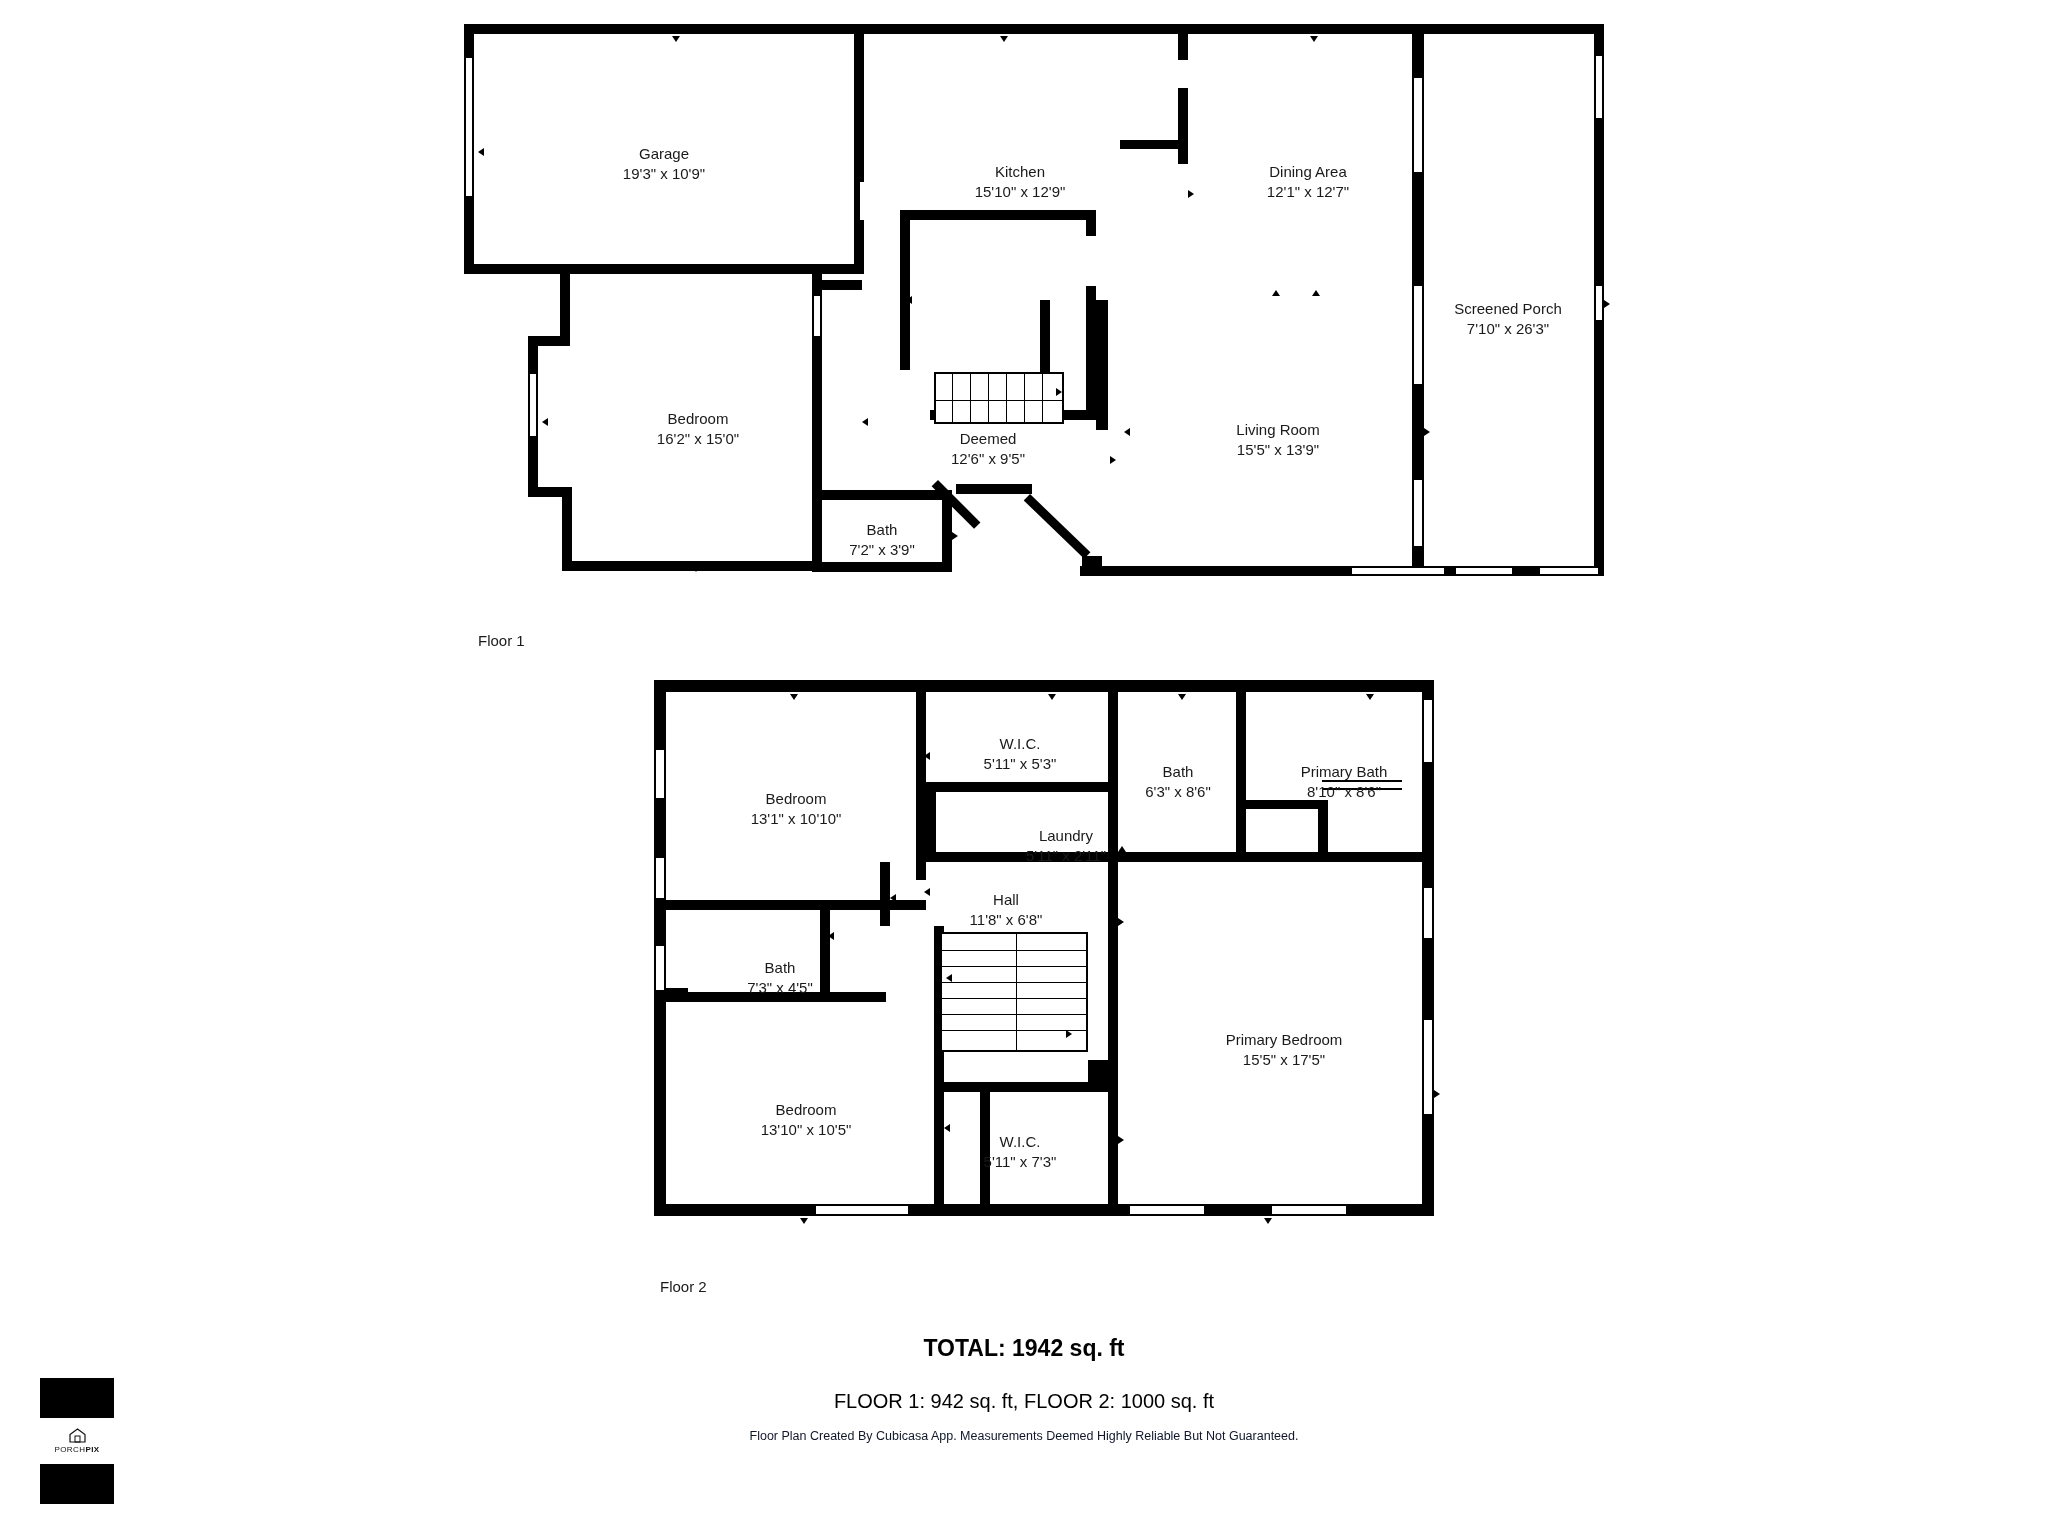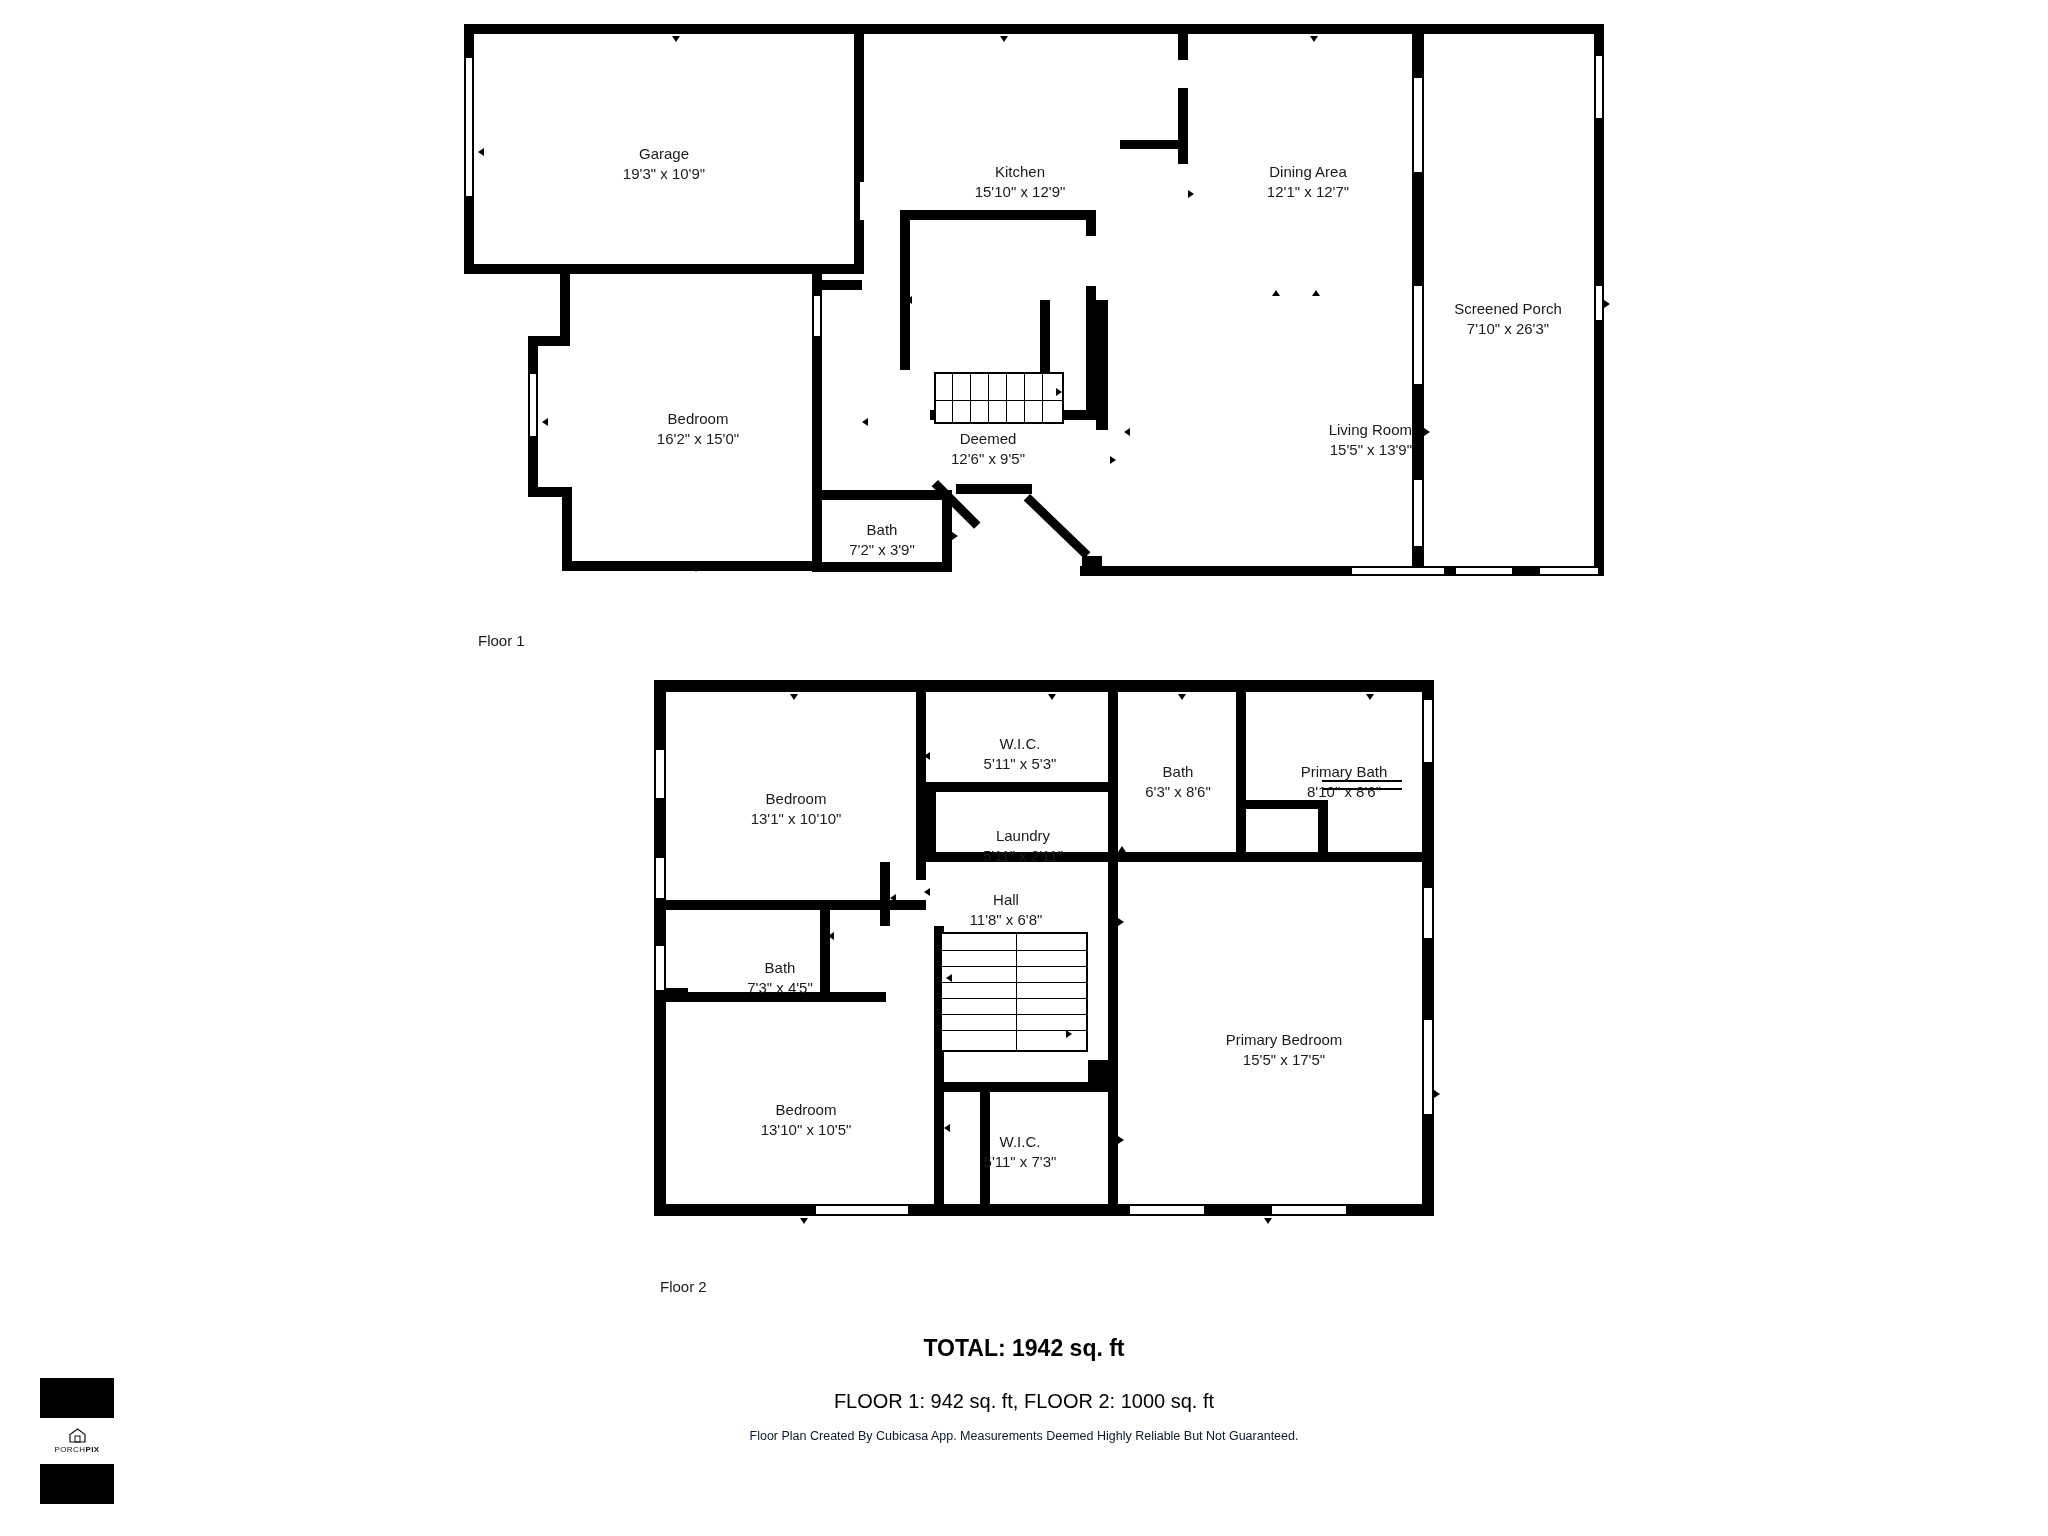--- a/index.html
+++ b/index.html
@@ -282,21 +282,21 @@
       <span class="dims">7'10" x 26'3"</span>
     </div>
     <div class="label" style="left:608px; top:409px; width:180px;">
       <span class="name">Bedroom</span>
       <span class="dims">16'2" x 15'0"</span>
     </div>
     <div class="label" style="left:898px; top:429px; width:180px;">
       <span class="name">Deemed</span>
       <span class="dims">12'6" x 9'5"</span>
     </div>
-    <div class="label" style="left:1232px; top:420px; width:180px;text-align:right;">
+    <div class="label" style="left:1188px; top:420px; width:180px;">
       <span class="name">Living Room</span>
       <span class="dims">15'5" x 13'9"</span>
     </div>
     <div class="label" style="left:792px; top:520px; width:180px;">
       <span class="name">Bath</span>
       <span class="dims">7'2" x 3'9"</span>
     </div>
 
     <div class="floor-caption" style="left:478px; top:632px;">Floor 1</div>
   </div>
@@ -390,21 +390,21 @@
       <span class="dims">5'11" x 5'3"</span>
     </div>
     <div class="label" style="left:1088px; top:762px; width:180px;">
       <span class="name">Bath</span>
       <span class="dims">6'3" x 8'6"</span>
     </div>
     <div class="label" style="left:1254px; top:762px; width:180px;">
       <span class="name">Primary Bath</span>
       <span class="dims">8'10" x 8'6"</span>
     </div>
-    <div class="label" style="left:933px; top:826px; width:180px;">
+    <div class="label" style="left:976px; top:826px; width:180px;">
       <span class="name">Laundry</span>
       <span class="dims">5'11" x 2'11"</span>
     </div>
     <div class="label" style="left:916px; top:890px; width:180px;">
       <span class="name">Hall</span>
       <span class="dims">11'8" x 6'8"</span>
     </div>
     <div class="label" style="left:690px; top:958px; width:180px;">
       <span class="name">Bath</span>
       <span class="dims">7'3" x 4'5"</span>

